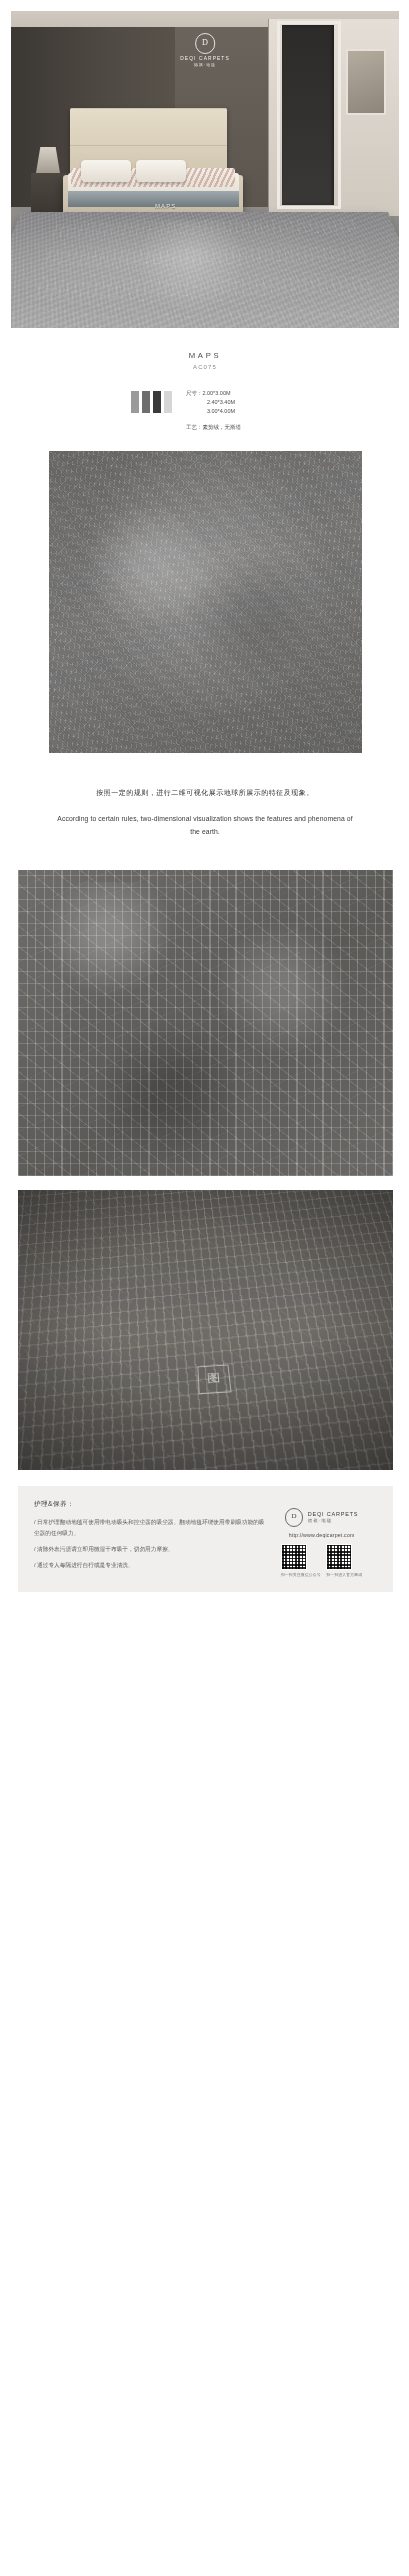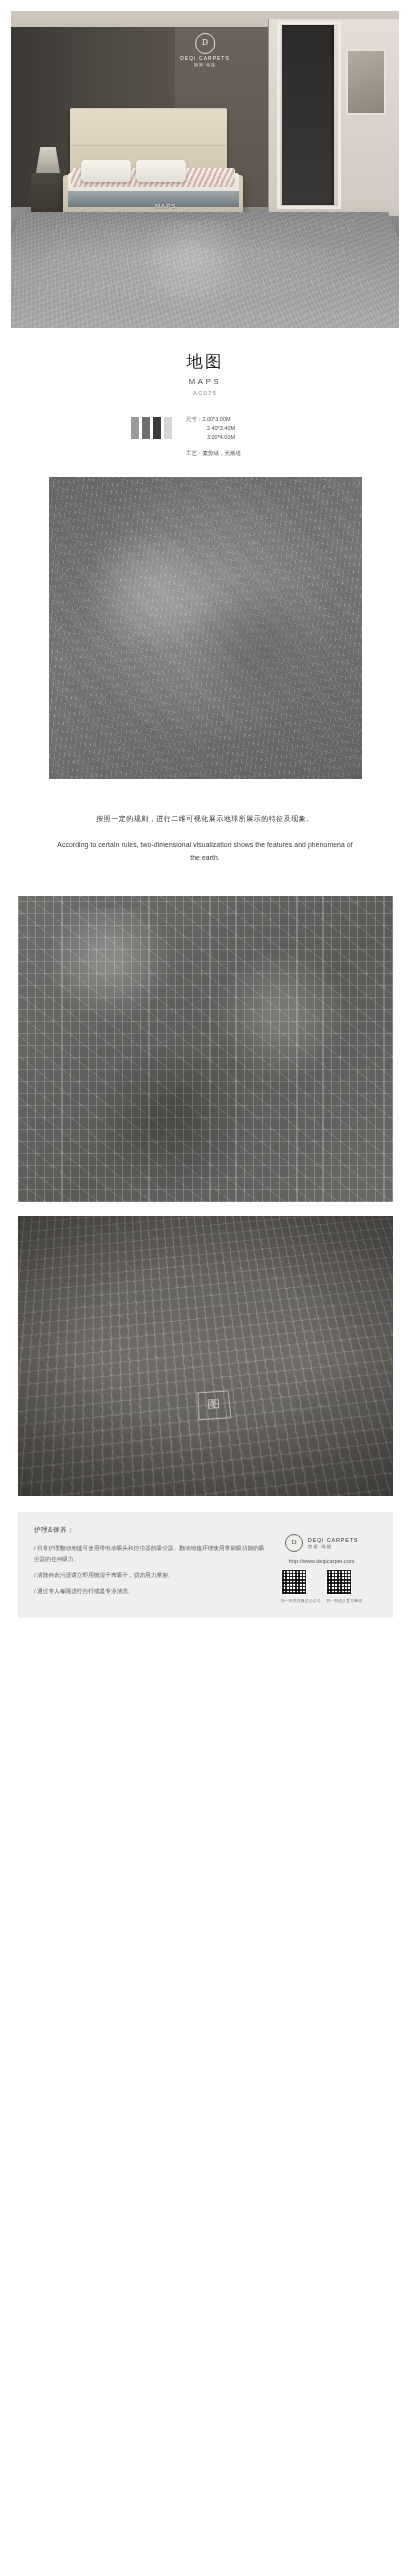--- a/index.html
+++ b/index.html
@@ -481,21 +481,20 @@
       <div class="rug-detail"></div>
     </div>
     <div class="hero-logo">
       <div class="mark">D</div>
       <div class="en">DEQI CARPETS</div>
       <div class="cn">德祺·地毯</div>
     </div>
   </div>
 
   <div class="title-block">
-    <div class="title-cn">地图</div>
     <div class="title-en">MAPS</div>
     <div class="title-code">AC075</div>
   </div>
 
   <div class="spec-row">
     <div class="swatches">
       <div class="swatch" style="background:#9a9a9a"></div>
       <div class="swatch" style="background:#6e6e6e"></div>
       <div class="swatch" style="background:#3a3a3a"></div>
       <div class="swatch" style="background:#d6d6d6"></div>

